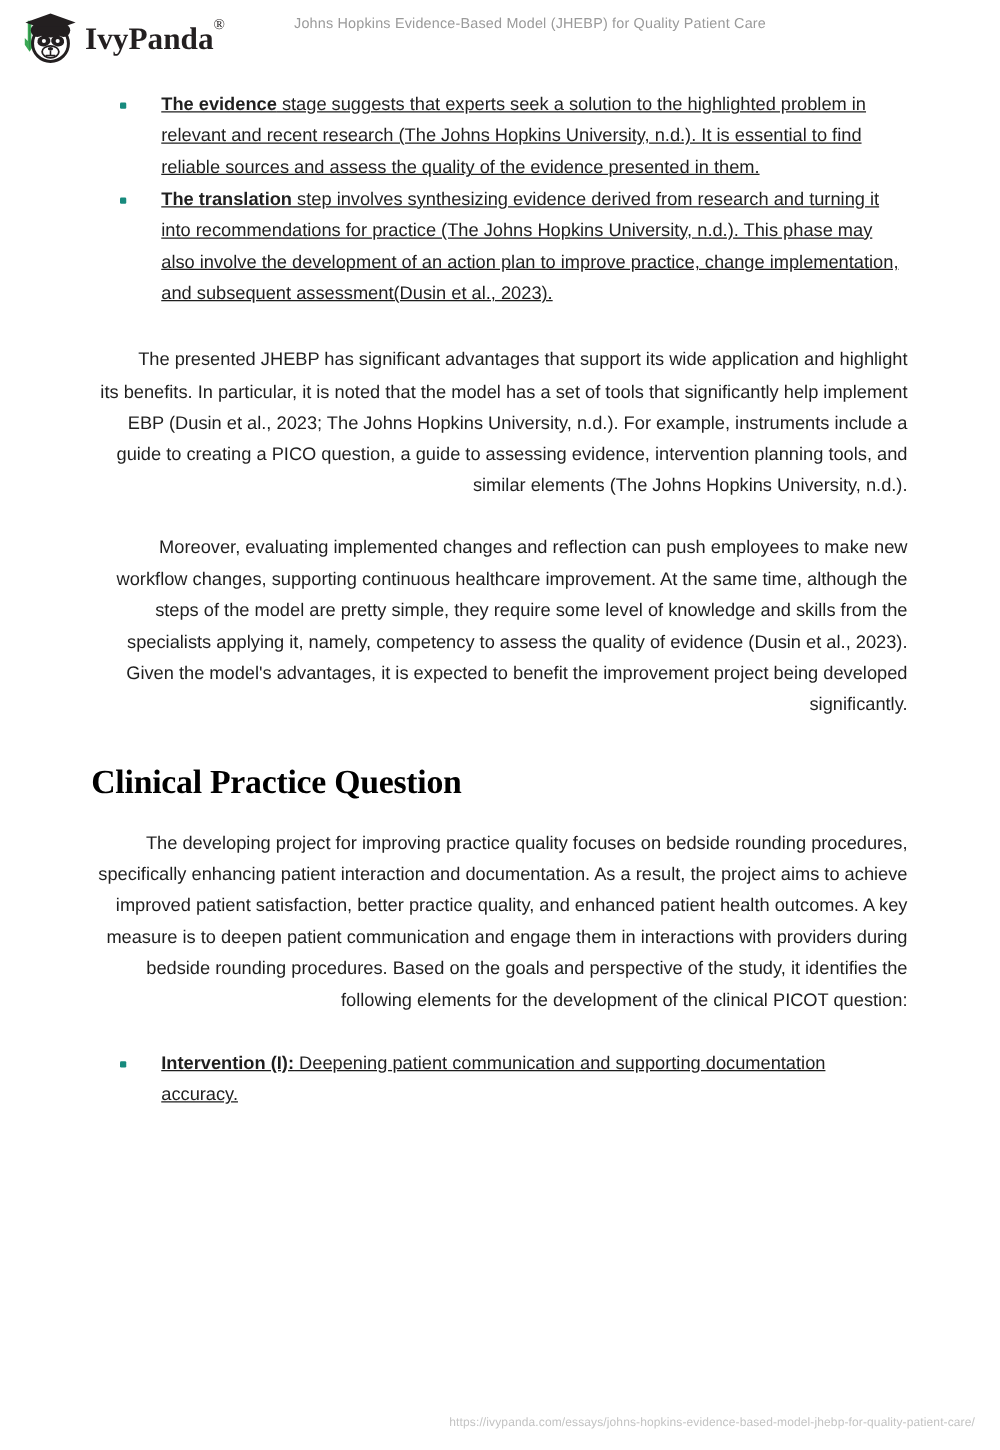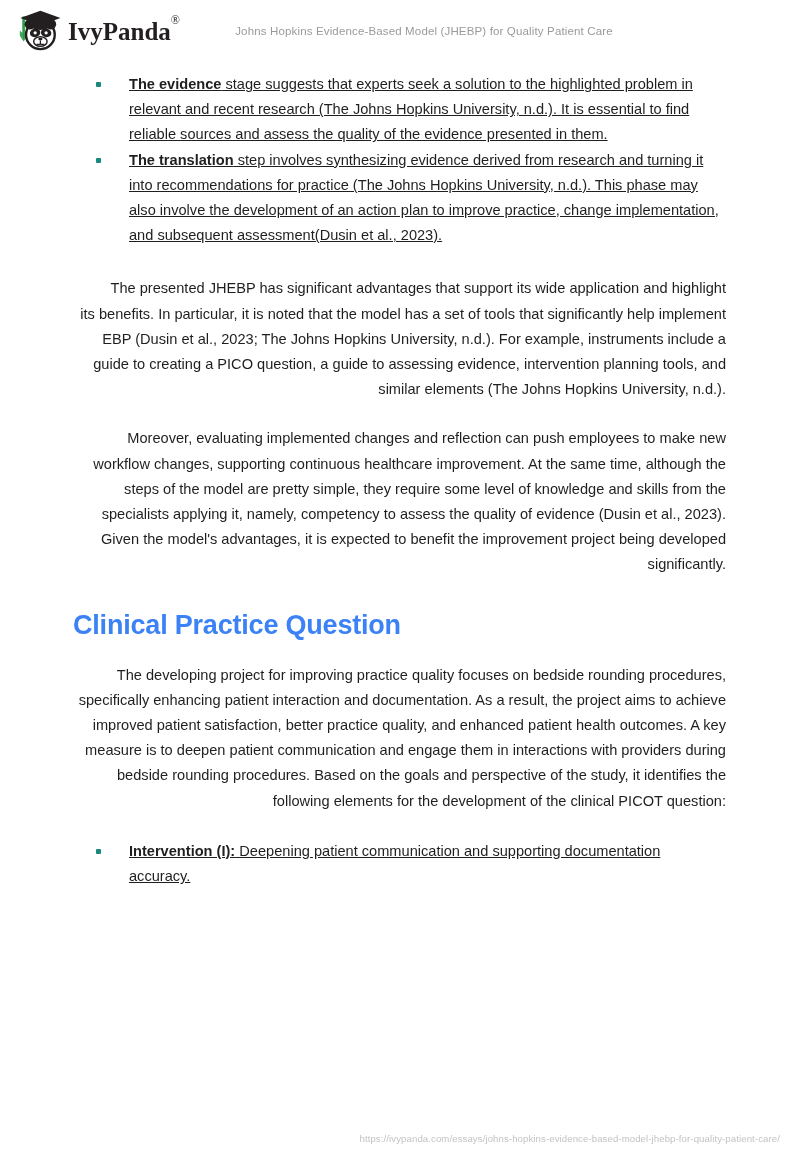--- a/index.html
+++ b/index.html
@@ -54,21 +54,21 @@
     color: #231f20;
     vertical-align: super;
     position: relative;
     top: -6px;
     left: 0px;
   }
   .header-title {
     position: absolute;
     left: 0;
     right: 0;
-    top: 25px;
+    top: 13px;
     text-align: center;
     font-size: 11.5px;
     color: #9a9a9a;
     letter-spacing: 0.15px;
     white-space: nowrap;
     padding-left: 48px;
   }
 
   
   .content {
@@ -113,23 +113,24 @@
 
   
   .cont-lines {
     padding-left: 52px;
   }
 
   h2.section-heading {
     font-size: 27px;
     line-height: 34px;
     font-weight: 700;
-    color: #3b82f6;
+    color: #000000;
     margin: 0;
     letter-spacing: -0.2px;
+    font-family: Liberation Serif, serif;
   }
 
   
   .page-footer {
     position: absolute;
     left: 0;
     width: 800px;
     top: 1128px;
     text-align: right;
     padding-right: 20px;

